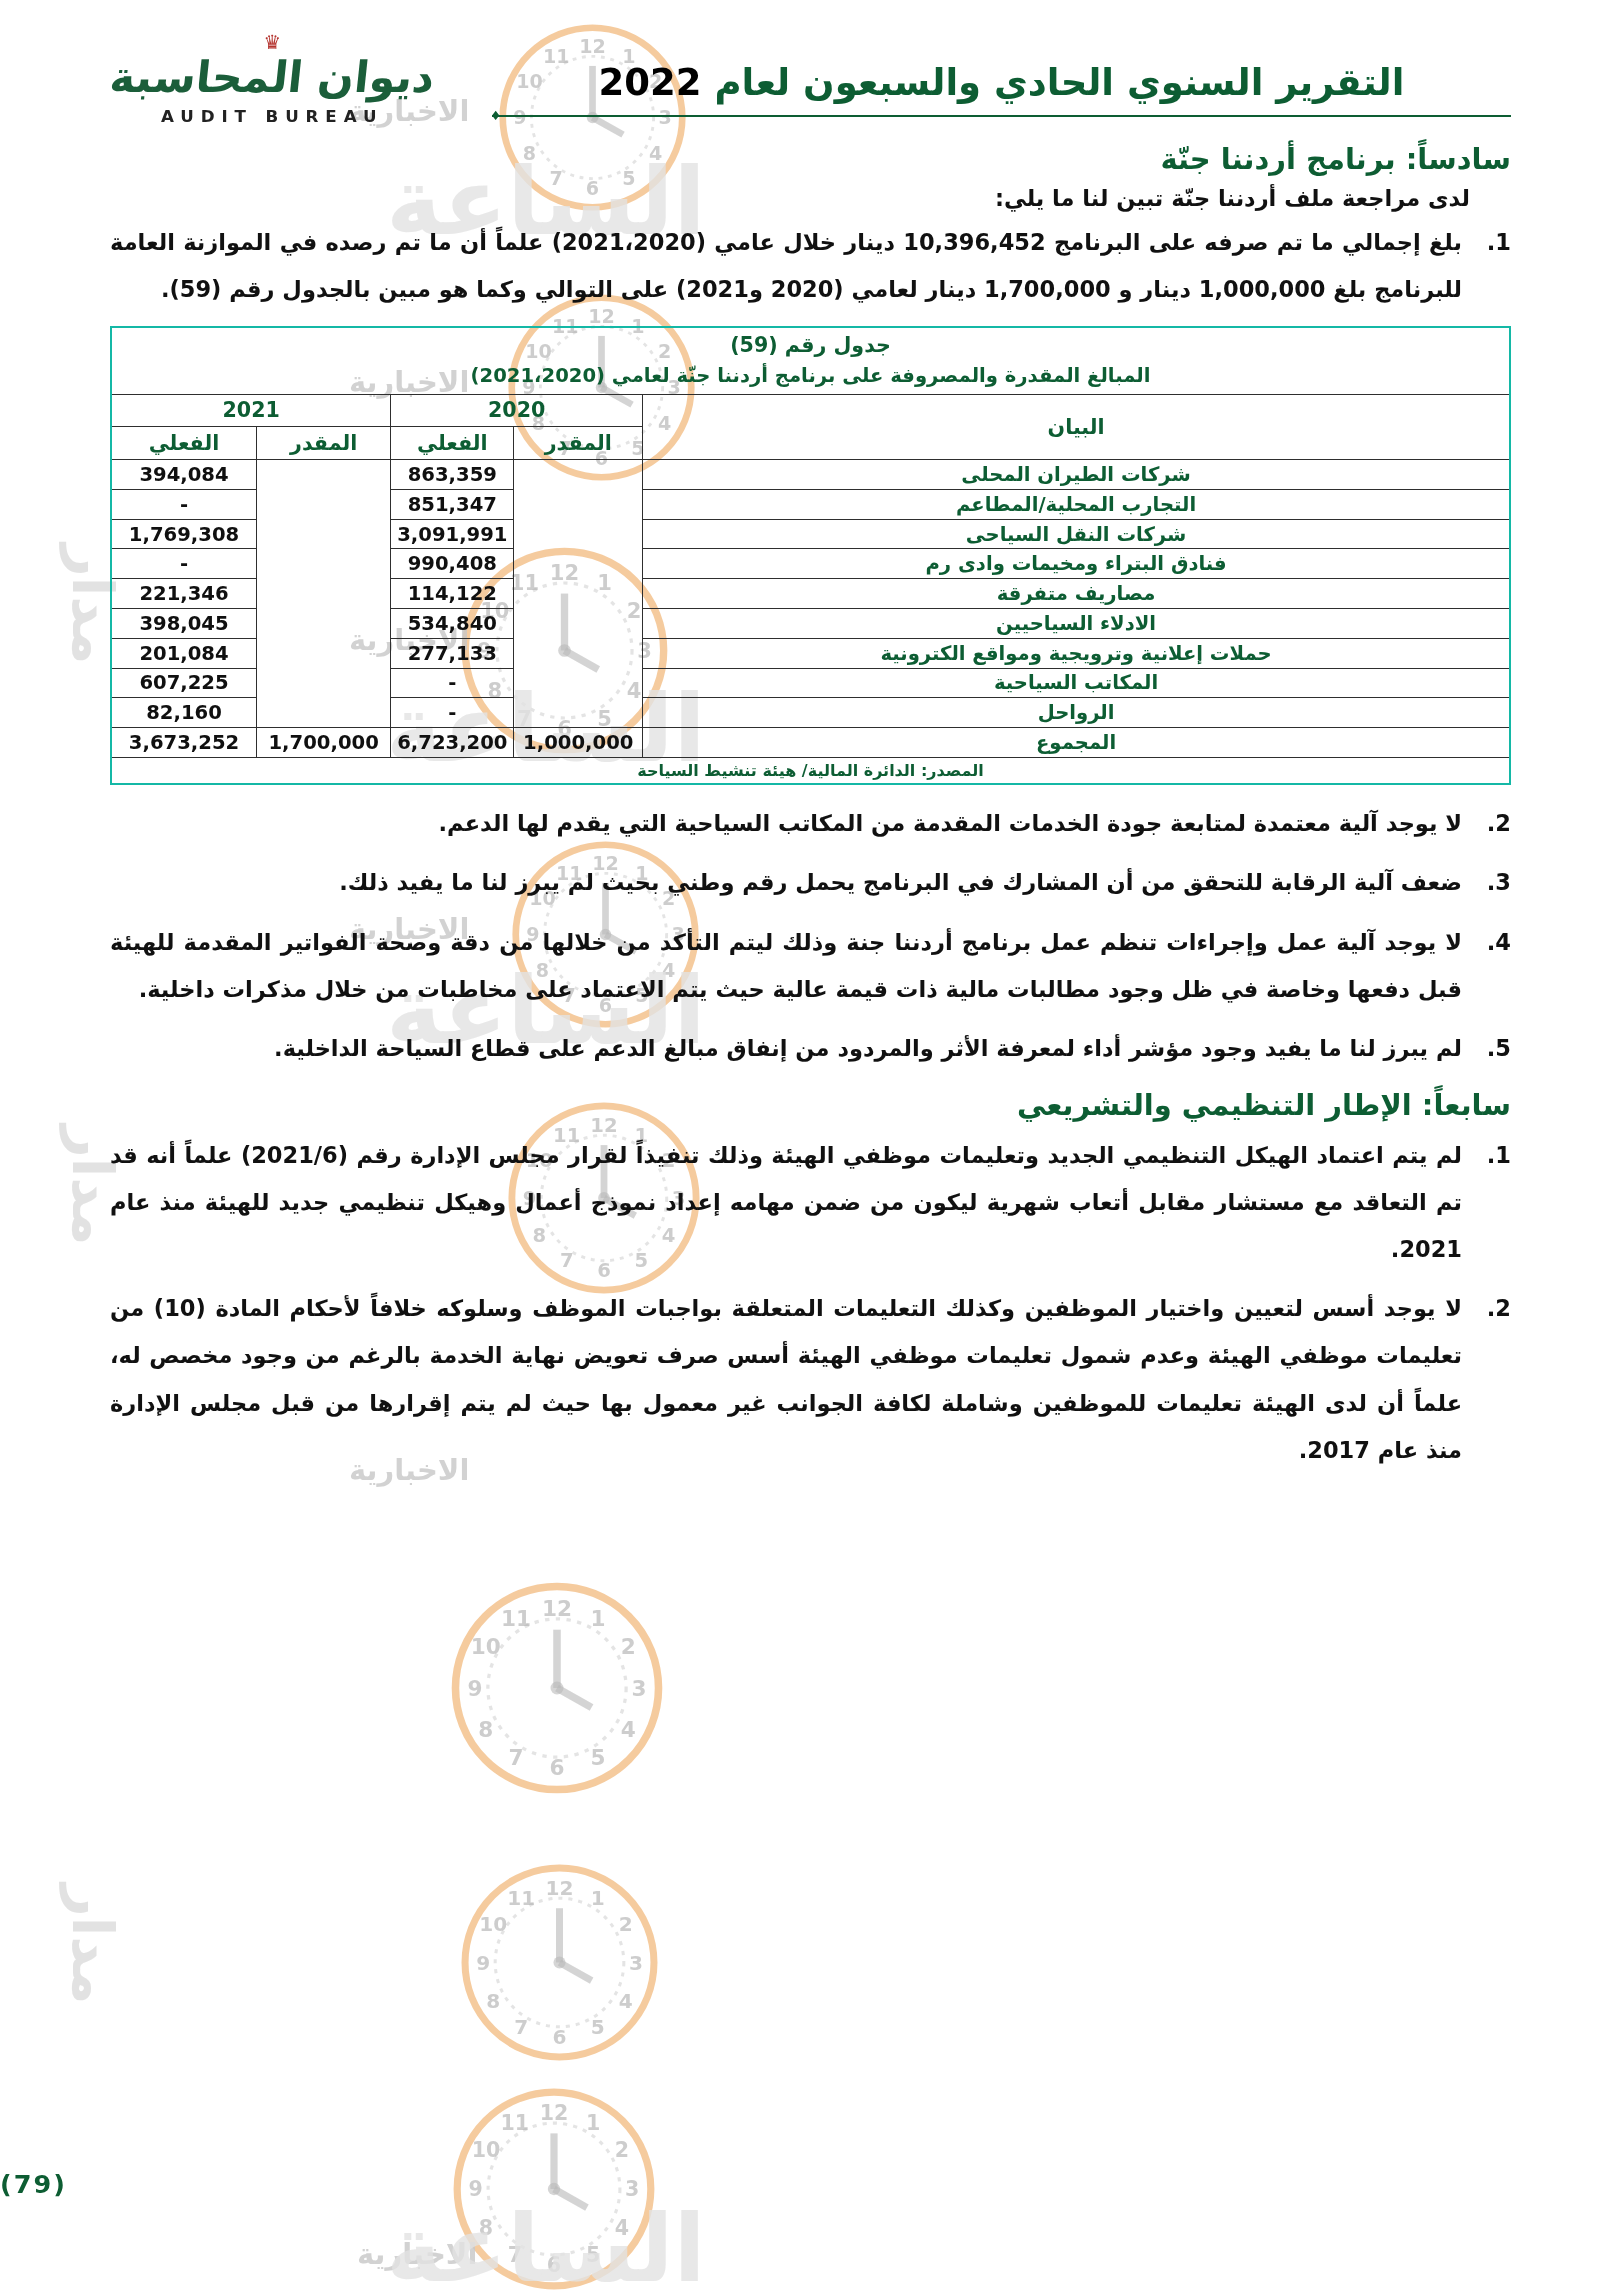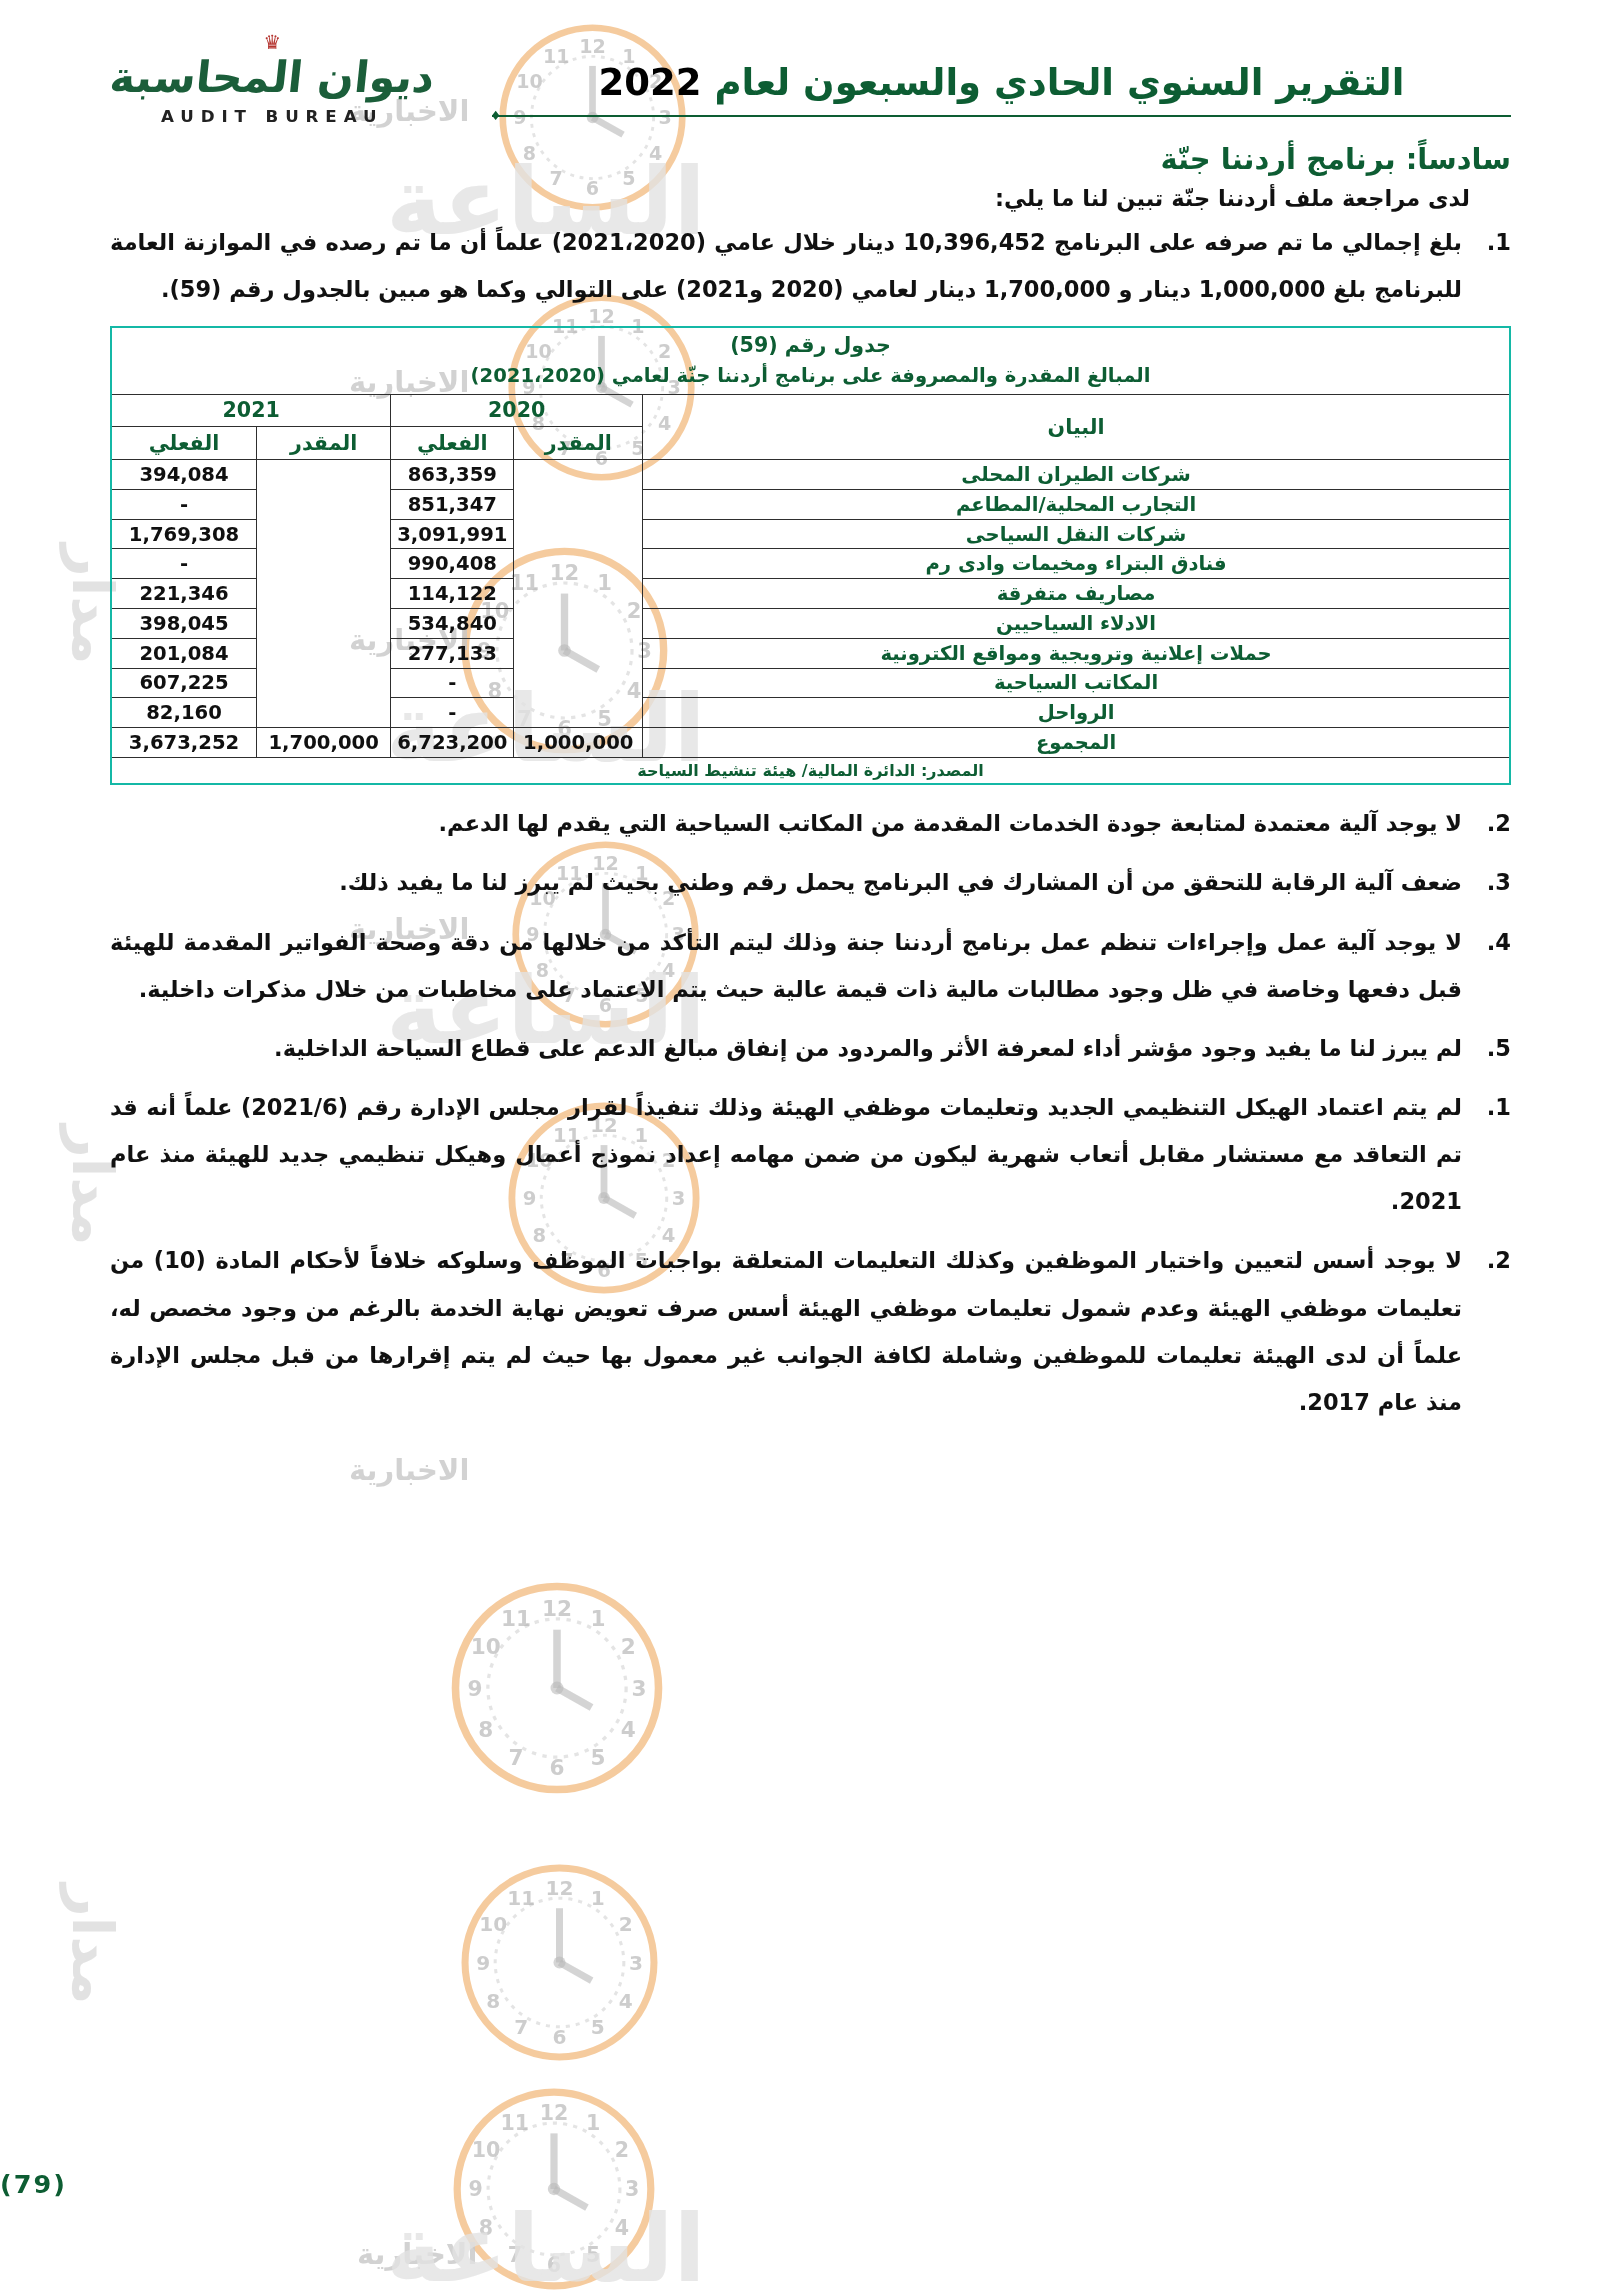--- a/index.html
+++ b/index.html
@@ -254,20 +254,21 @@
     </div>
     <div class="list-item">
       <span class="num">4.</span>
       <p class="item-text">لا يوجد آلية عمل وإجراءات تنظم عمل برنامج أردننا جنة وذلك ليتم التأكد من خلالها من دقة وصحة الفواتير المقدمة للهيئة قبل دفعها وخاصة في ظل وجود مطالبات مالية ذات قيمة عالية حيث يتم الاعتماد على مخاطبات من خلال مذكرات داخلية.</p>
     </div>
     <div class="list-item">
       <span class="num">5.</span>
       <p class="item-text">لم يبرز لنا ما يفيد وجود مؤشر أداء لمعرفة الأثر والمردود من إنفاق مبالغ الدعم على قطاع السياحة الداخلية.</p>
     </div>
 
+    <h2 class="section-heading">سابعاً: الإطار التنظيمي والتشريعي</h2>
 
     <div class="list-item">
       <span class="num">1.</span>
       <p class="item-text">لم يتم اعتماد الهيكل التنظيمي الجديد وتعليمات موظفي الهيئة وذلك تنفيذاً لقرار مجلس الإدارة رقم (2021/6) علماً أنه قد تم التعاقد مع مستشار مقابل أتعاب شهرية ليكون من ضمن مهامه إعداد نموذج أعمال وهيكل تنظيمي جديد للهيئة منذ عام 2021.</p>
     </div>
     <div class="list-item">
       <span class="num">2.</span>
       <p class="item-text">لا يوجد أسس لتعيين واختيار الموظفين وكذلك التعليمات المتعلقة بواجبات الموظف وسلوكه خلافاً لأحكام المادة (10) من تعليمات موظفي الهيئة وعدم شمول تعليمات موظفي الهيئة أسس صرف تعويض نهاية الخدمة بالرغم من وجود مخصص له، علماً أن لدى الهيئة تعليمات للموظفين وشاملة لكافة الجوانب غير معمول بها حيث لم يتم إقرارها من قبل مجلس الإدارة منذ عام 2017.</p>
     </div>
 

